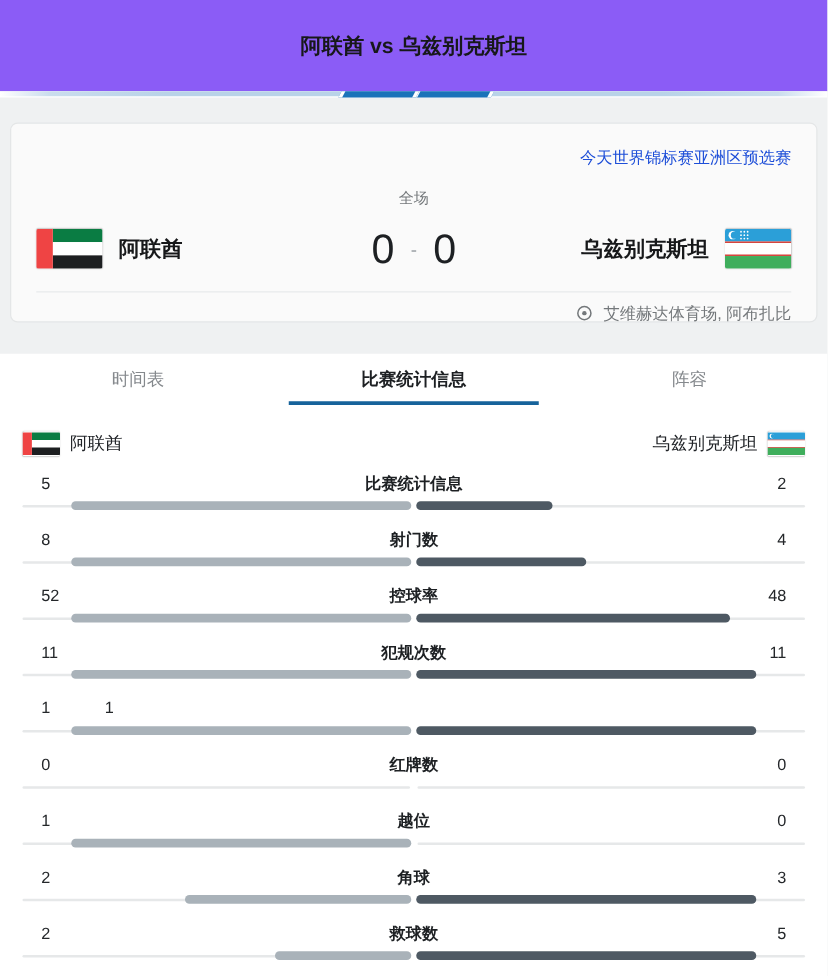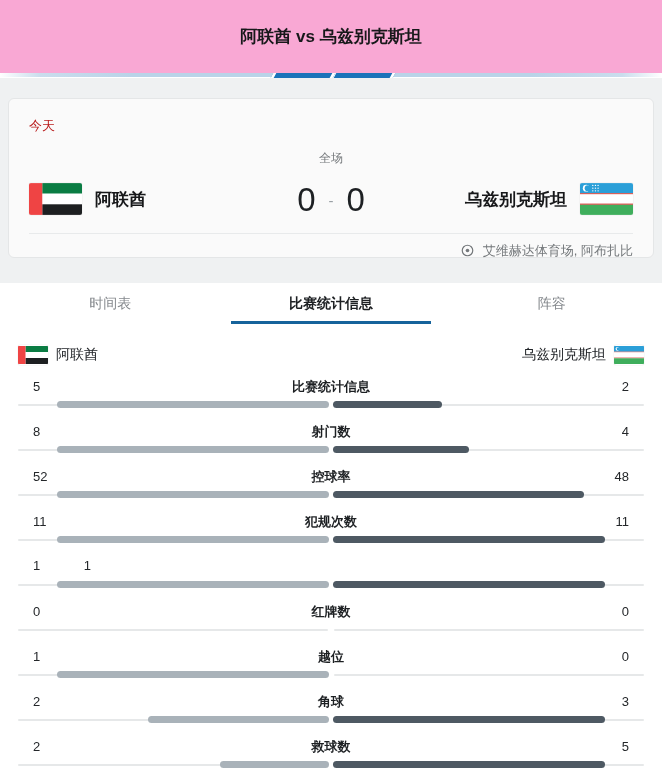--- a/index.html
+++ b/index.html
@@ -3,39 +3,39 @@
 <meta charset="utf-8">
 <style>
   * { margin:0; padding:0; box-sizing:border-box; }
   html,body { width:662px; height:781px; overflow:hidden; }
   body {
     font-family:"Liberation Sans","DejaVu Sans",sans-serif;
     background:#eff1f2; color:#1f2227;
     -webkit-font-smoothing:antialiased;
   }
   
-  .page-header { background:#f9a8d4; height:73px; text-align:center; }
+  .page-header { background:#8b5cf6; height:73px; text-align:center; }
   .page-title { display:inline-block; padding-top:25px; font-size:17px; font-weight:700; color:#17181a; }
   .divider { position:relative; height:5px; background:#fff; }
   .divider .lightbar {
     position:absolute; top:0; left:0; right:0; height:4px;
     background:linear-gradient(to right, rgba(185,211,232,0) 0%, #cadded 6%, #b9d3e8 20%, #b9d3e8 80%, #cadded 94%, rgba(185,211,232,0) 100%);
   }
   .divider .seg {
     position:absolute; top:0; height:5px; width:62px; background:#1b73b9;
     transform:skewX(-28deg); border-left:3px solid #fff; border-right:3px solid #fff;
   }
   .divider .seg.left  { right:331px; margin-right:-63px; }
   .divider .seg.right { left:331px;  margin-left:-59px; }
   
   .match-card {
     margin:20px 8px 0; height:160px; background:#fafafa;
     border:1px solid #e4e6e7; border-radius:6px; padding:18px 20px 0;
   }
-  .card-top { display:flex; justify-content:flex-start; font-size:13px; color:#b91c1c; }
+  .card-top { display:flex; justify-content:flex-end; font-size:13px; color:#1d4ed8; }
   .period { text-align:center; font-size:12px; color:#74787b; margin-top:15px; }
   .teams-row { position:relative; display:flex; justify-content:space-between; align-items:center; margin-top:12px; height:40px; }
   .team { display:flex; align-items:center; gap:13px; }
   .team-name { font-size:17px; font-weight:700; color:#17181a; }
   .flag { display:block; border-radius:2px; box-shadow:0 0 1px rgba(0,0,0,.25); }
   .flag.big { width:53px; height:32px; }
   .flag.small { width:30px; height:20px; }
   .score {
     position:absolute; left:50%; top:50%; transform:translate(-50%,-50%);
     display:flex; align-items:center; gap:13px;
@@ -82,20 +82,21 @@
 </div>
 <div class="divider">
   <div class="lightbar"></div>
   <div class="seg left"></div>
   <div class="seg right"></div>
 </div>
 
 <div class="match-card">
   <div class="card-top">
     <span>今天</span>
+    <span>世界锦标赛亚洲区预选赛</span>
   </div>
   <div class="period">全场</div>
   <div class="teams-row">
     <div class="team">
       <svg class="flag big" viewBox="0 0 60 36">
         <rect x="15" y="0" width="45" height="12" fill="#0a7c43"></rect>
         <rect x="15" y="12" width="45" height="12" fill="#ffffff"></rect>
         <rect x="15" y="24" width="45" height="12" fill="#1d1f21"></rect>
         <rect x="0" y="0" width="15" height="36" fill="#ef4444"></rect>
       </svg>

